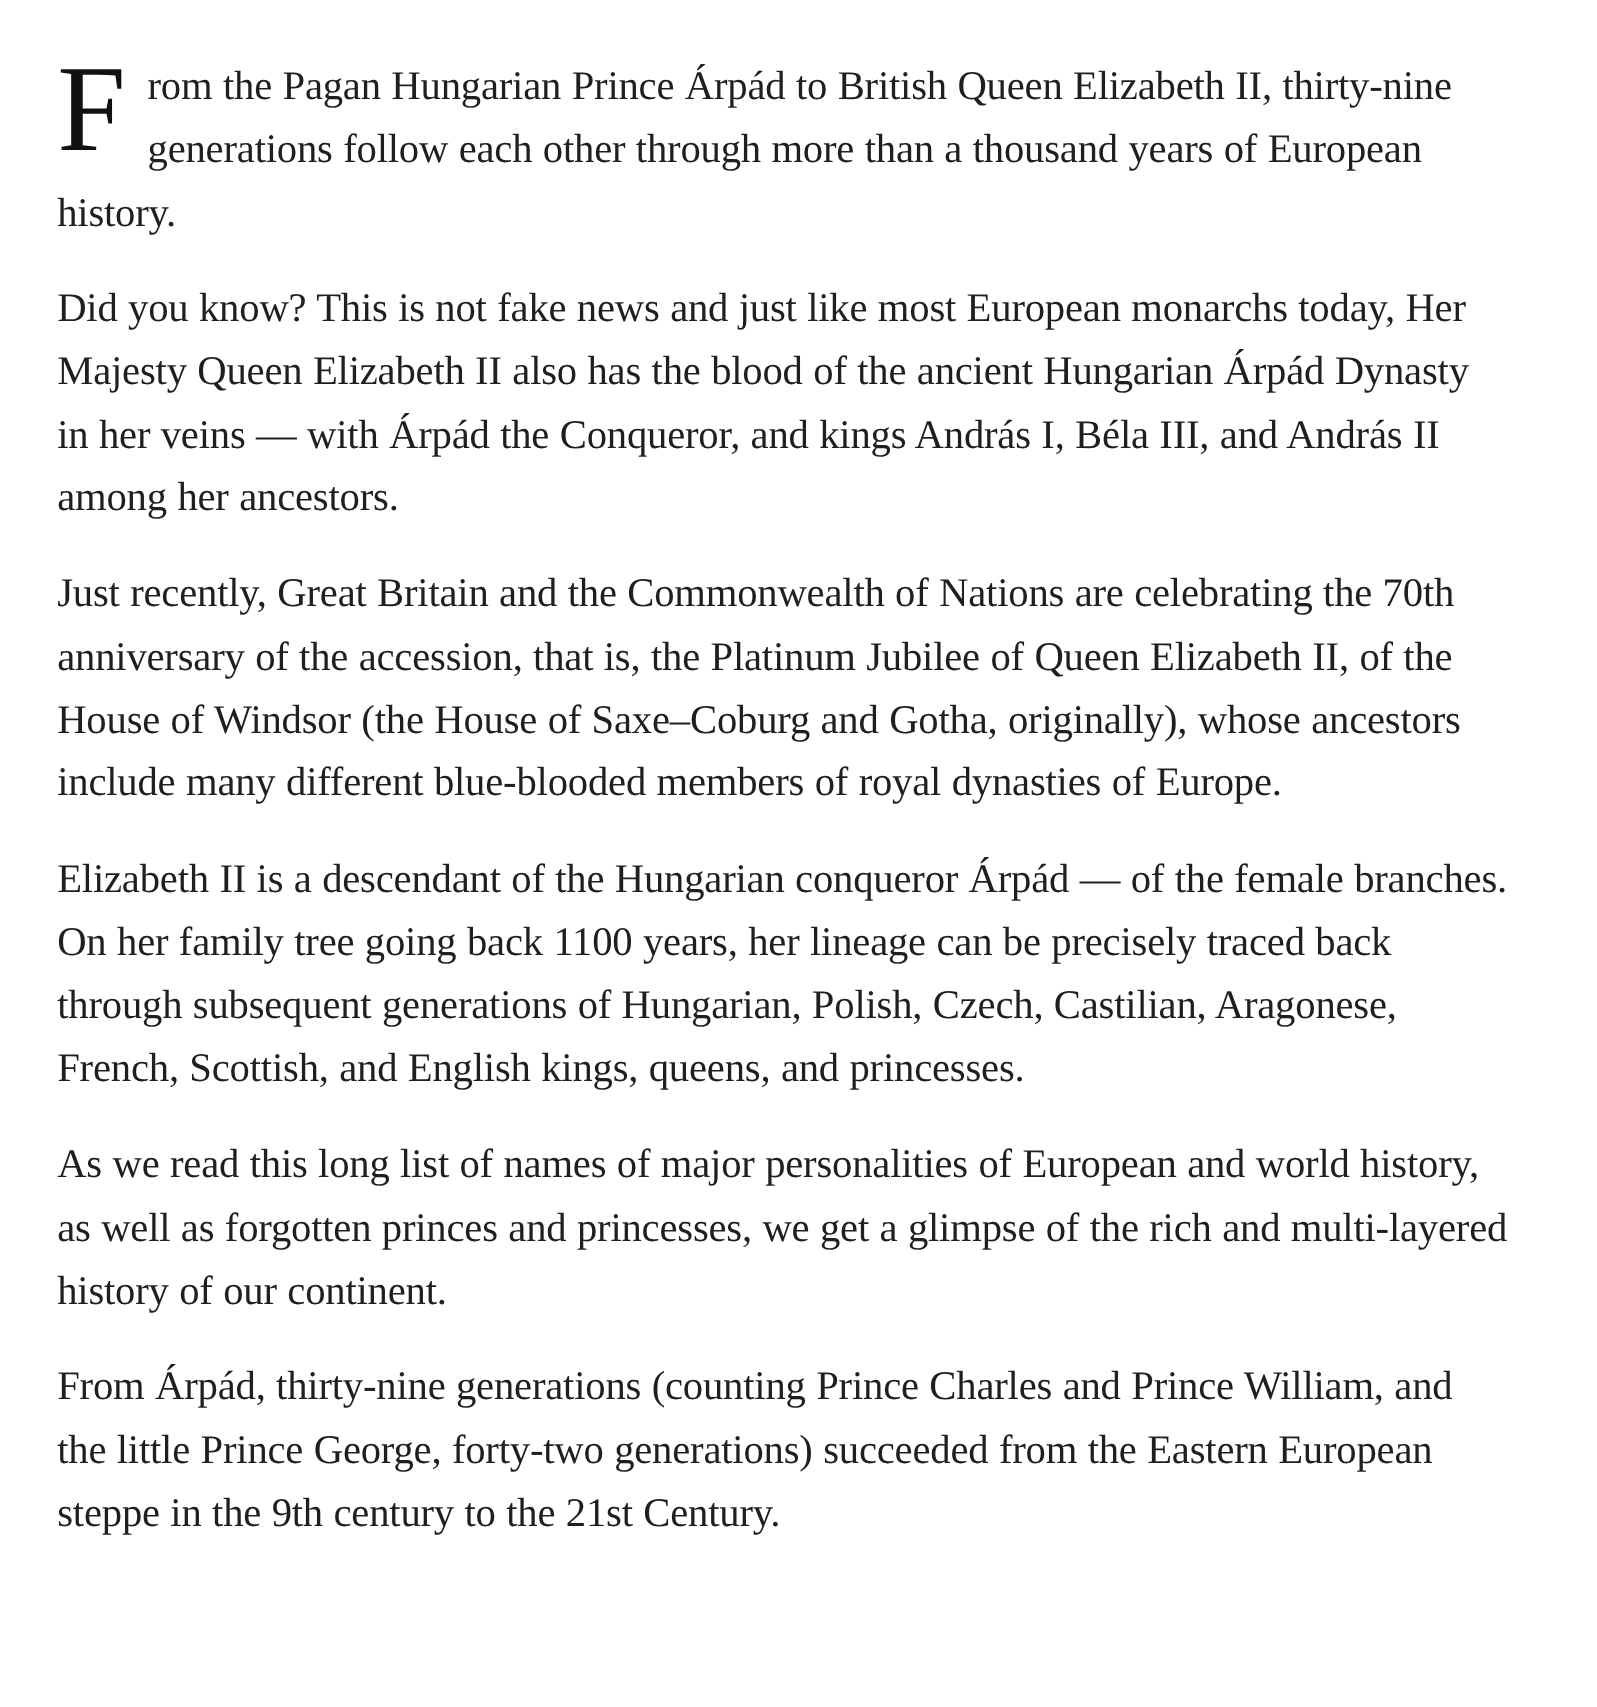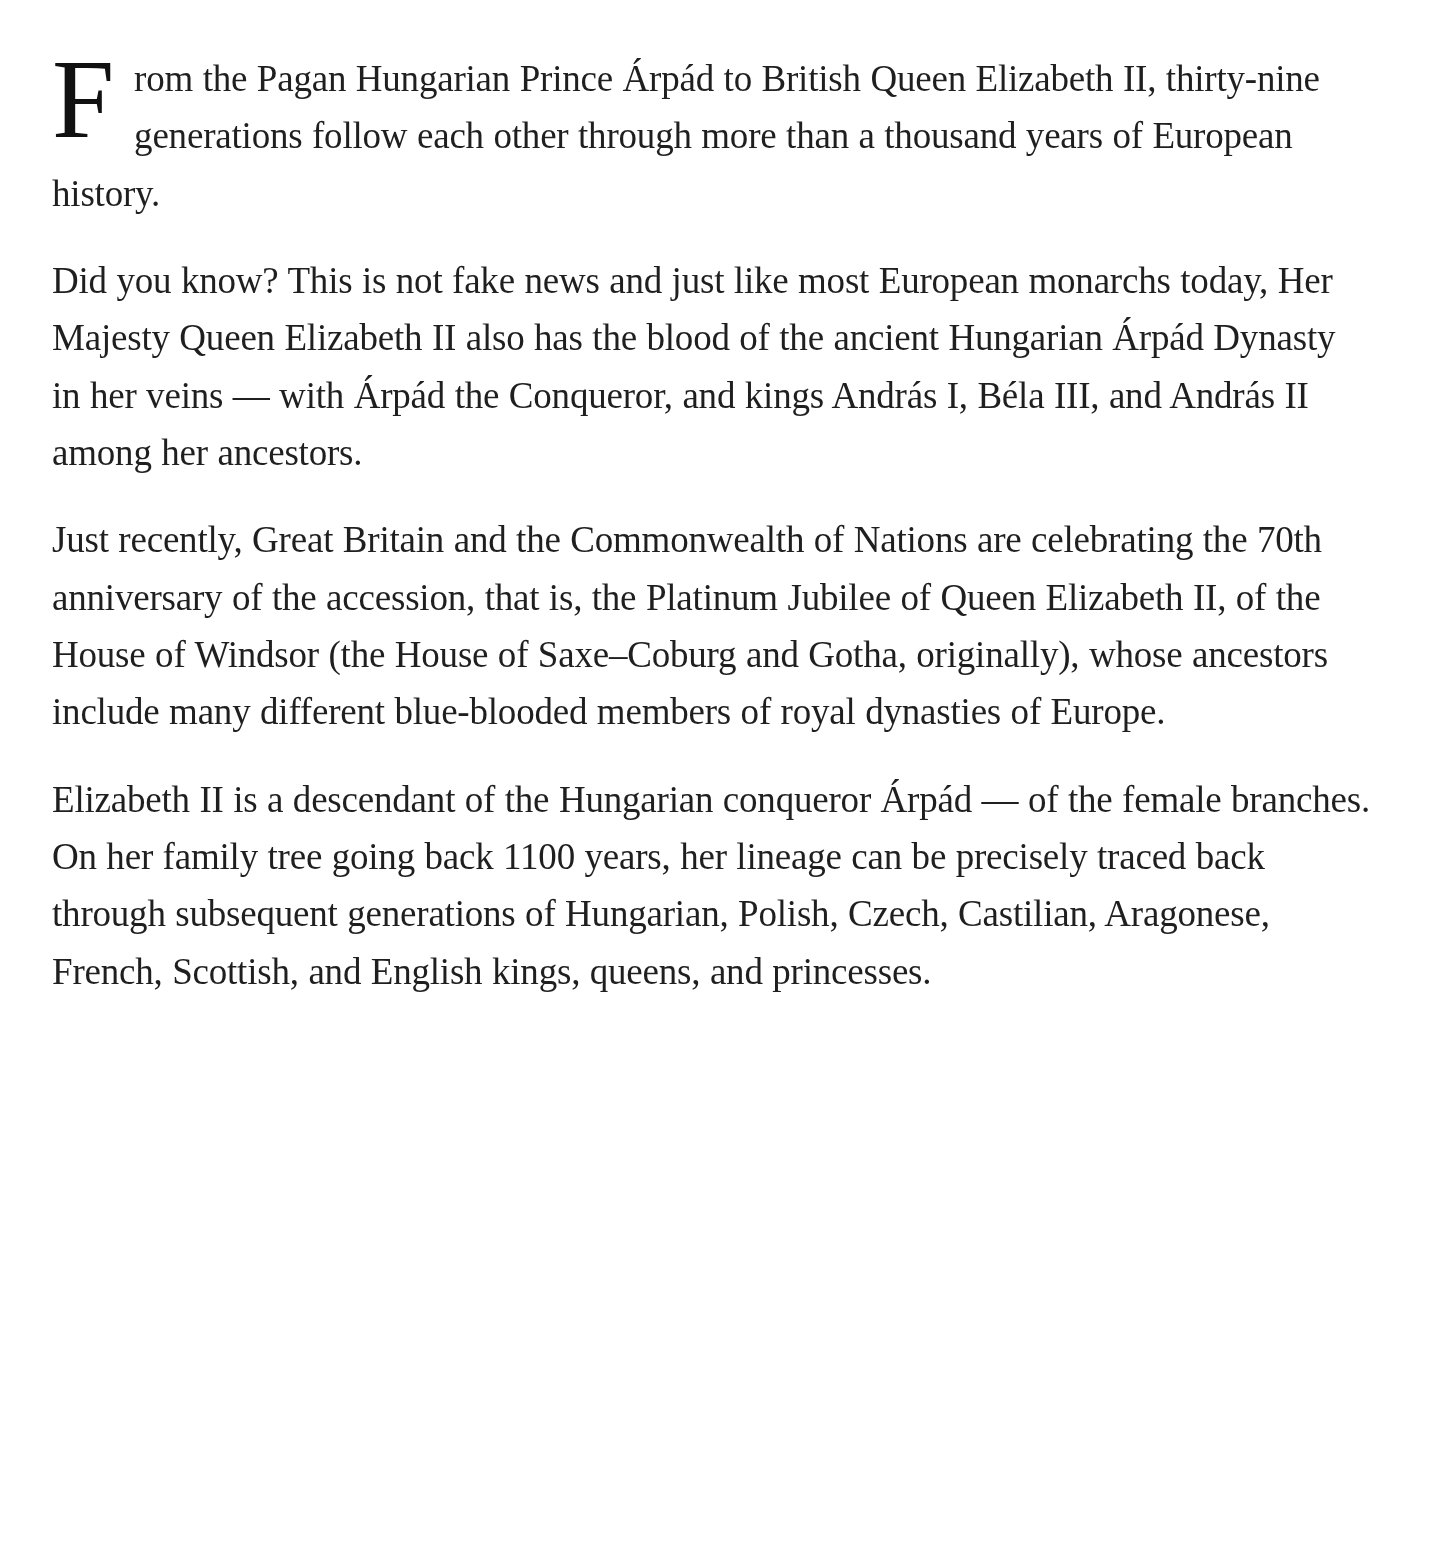--- a/index.html
+++ b/index.html
@@ -40,14 +40,16 @@
 <main class="article">
   <p class="para"><span class="drop-cap">F</span><span>rom the Pagan Hungarian Prince Árpád to British Queen Elizabeth II, thirty-nine generations follow each other through more than a thousand years of European history.</span></p>
 
   <p class="para">Did you know? This is not fake news and just like most European monarchs today, Her Majesty Queen Elizabeth II also has the blood of the ancient Hungarian Árpád Dynasty in her veins — with Árpád the Conqueror, and kings András I, Béla III, and András II among her ancestors.</p>
 
   <p class="para">Just recently, Great Britain and the Commonwealth of Nations are celebrating the 70th anniversary of the accession, that is, the Platinum Jubilee of Queen Elizabeth II, of the House of Windsor (the House of Saxe–Coburg and Gotha, originally), whose ancestors include many different blue-blooded members of royal dynasties of Europe.</p>
 
 
   <p class="para">Elizabeth II is a descendant of the Hungarian conqueror Árpád — of the female branches. On her family tree going back 1100 years, her lineage can be precisely traced back through subsequent generations of Hungarian, Polish, Czech, Castilian, Aragonese, French, Scottish, and English kings, queens, and princesses.</p>
 
+  <p class="para">As we read this long list of names of major personalities of European and world history, as well as forgotten princes and princesses, we get a glimpse of the rich and multi-layered history of our continent.</p>
 
+  <p class="para">From Árpád, thirty-nine generations (counting Prince Charles and Prince William, and the little Prince George, forty-two generations) succeeded from the Eastern European steppe in the 9th century to the 21st Century.</p>
 </main>
 
 </body></html>

